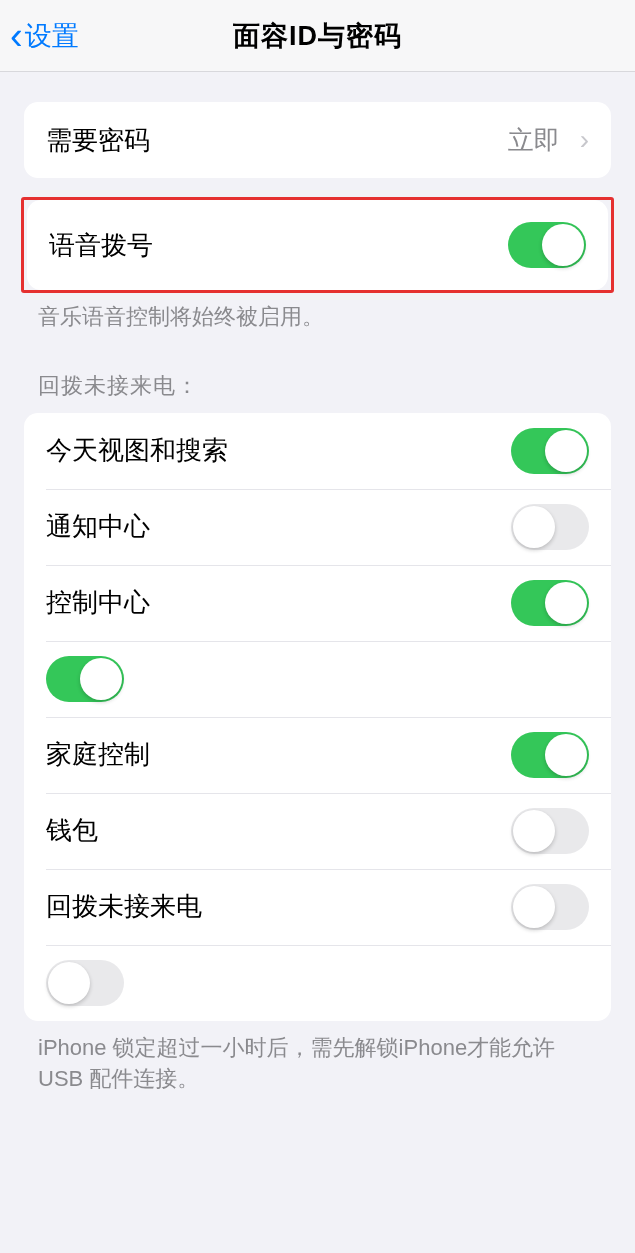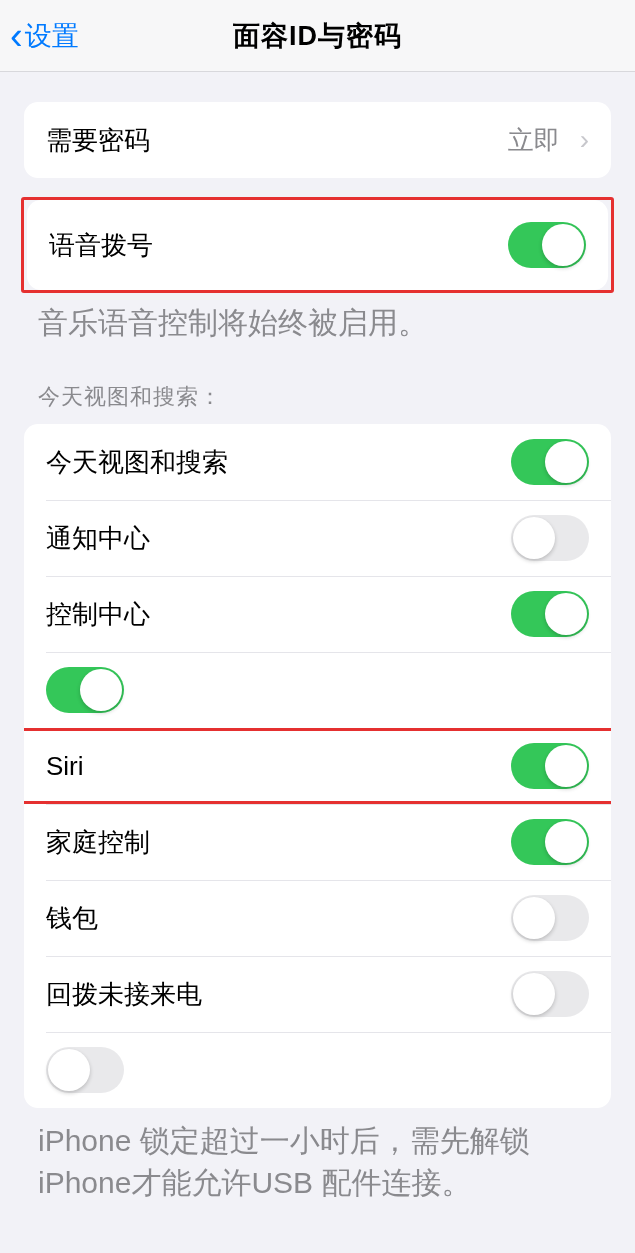--- a/index.html
+++ b/index.html
@@ -110,21 +110,21 @@
       top: 2px;
       box-shadow: 0 2px 4px rgba(0,0,0,0.2);
     }
     .toggle.on::after {
       right: 2px;
     }
     .toggle.off::after {
       left: 2px;
     }
     .footer-text {
-      font-size: 30px;
+      font-size: 22px;
       color: #8a8a8e;
       padding: 12px 58px 0 38px;
       line-height: 1.4;
     }
     .section-header {
       font-size: 22px;
       color: #8a8a8e;
       padding: 38px 38px 12px 38px;
       letter-spacing: 1px;
     }
@@ -181,43 +181,38 @@
     <div class="group">
       <div class="row" style="min-height:90px;">
         <span class="row-label">语音拨号</span>
         <div class="toggle on"></div>
       </div>
     </div>
   </div>
 
   <div class="footer-text">音乐语音控制将始终被启用。</div>
 
-  <div class="section-header">今天视图和搜索：</div>
+  <div class="section-header">回拨未接来电：</div>
 
   <div class="group" style="position:relative;">
     <div class="row">
       <span class="row-label">今天视图和搜索</span>
       <div class="toggle on"></div>
     </div>
     <div class="row">
       <span class="row-label">通知中心</span>
       <div class="toggle off"></div>
     </div>
     <div class="row">
       <span class="row-label">控制中心</span>
       <div class="toggle on"></div>
     </div>
     <div class="row">
       <div class="toggle on"></div>
     </div>
-    <div class="row siri-row">
-      <div class="siri-highlight"></div>
-      <span class="row-label">Siri</span>
-      <div class="toggle on"></div>
-    </div>
     <div class="row">
       <span class="row-label">家庭控制</span>
       <div class="toggle on"></div>
     </div>
     <div class="row">
       <span class="row-label">钱包</span>
       <div class="toggle off"></div>
     </div>
     <div class="row">
       <span class="row-label">回拨未接来电</span>

